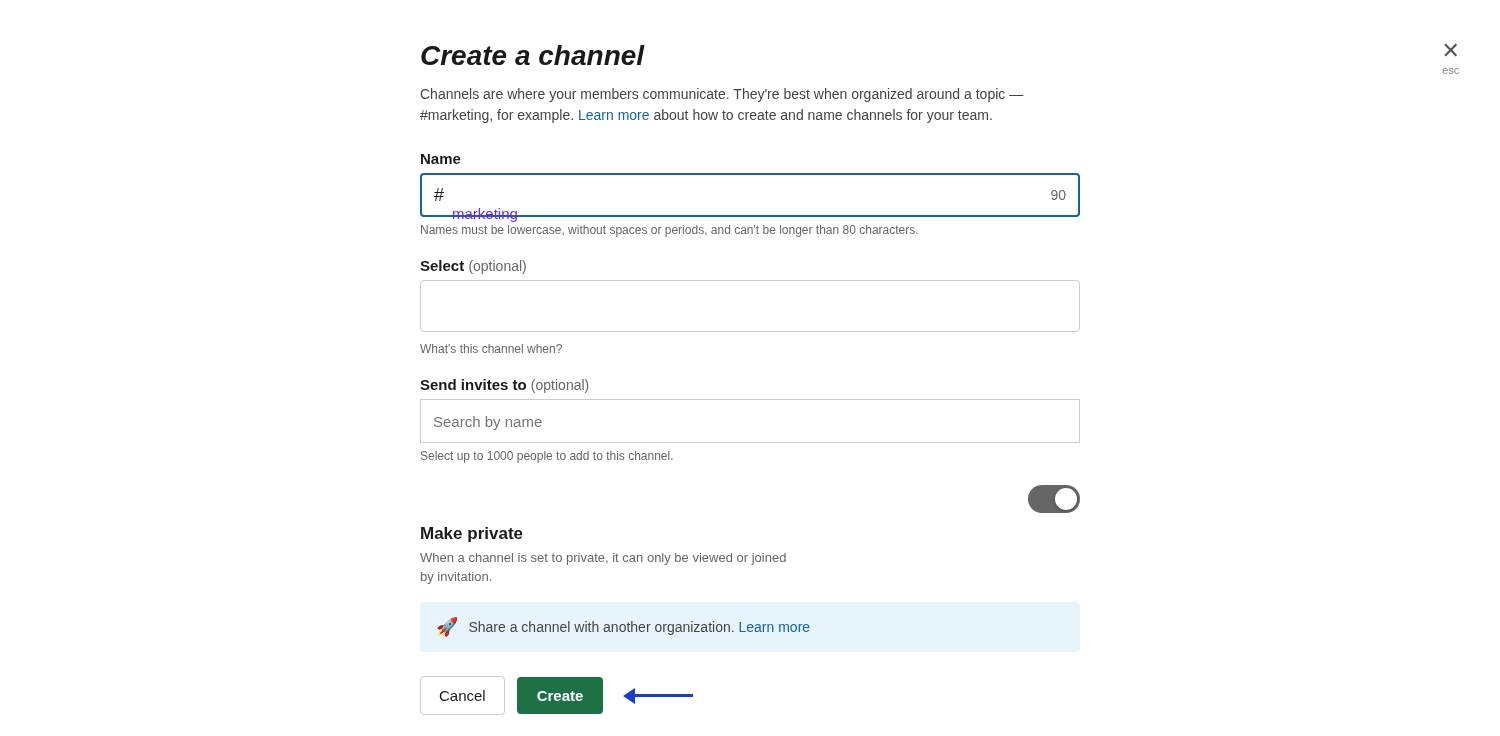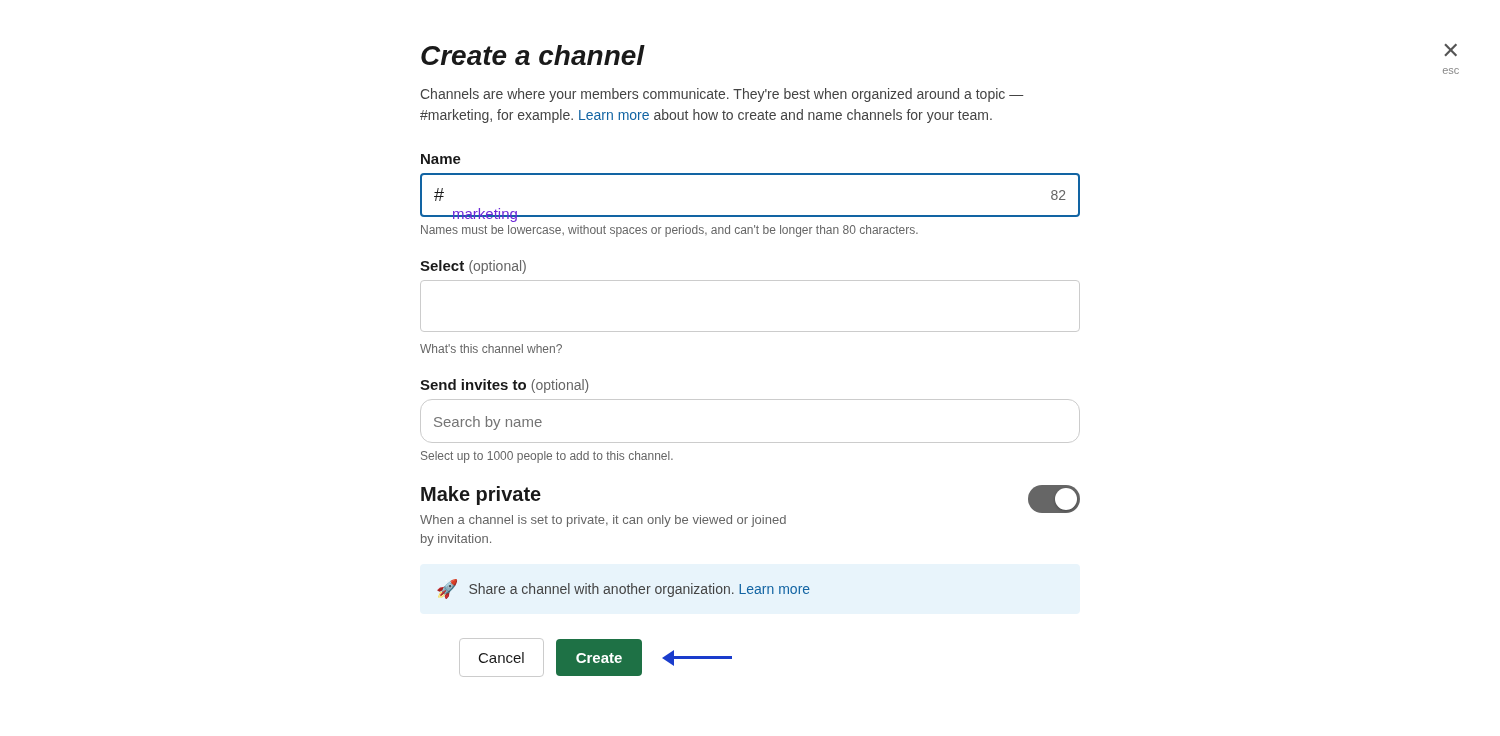--- a/index.html
+++ b/index.html
@@ -144,45 +144,46 @@
       font-size: 15px;
       color: #1a1a1a;
       outline: none;
       resize: none;
     }
 
     .search-input {
       width: 100%;
       height: 44px;
       border: 1px solid #ccc;
-      border-radius: 12px;
+      border-radius: 0;
       padding: 0 12px;
       font-size: 15px;
       color: #999;
       outline: none;
     }
 
     .make-private-row {
       display: flex;
       align-items: flex-start;
       justify-content: space-between;
       margin-bottom: 16px;
     }
 
     .make-private-text {
       flex: 1;
       padding-right: 20px;
     }
 
     .make-private-label {
-      font-size: 20px;
+      font-size: 17px;
       font-weight: 700;
       color: #1a1a1a;
       display: block;
       margin-bottom: 4px;
+      margin-top: 41px;
     }
 
     .make-private-desc {
       font-size: 13px;
       color: #666;
       line-height: 1.4;
     }
 
     .toggle-wrapper {
       flex-shrink: 0;
@@ -245,21 +246,20 @@
 
     .cancel-btn {
       padding: 10px 18px;
       border: 1px solid #ccc;
       border-radius: 4px;
       background: #fff;
       font-size: 15px;
       color: #1a1a1a;
       cursor: pointer;
       font-weight: 400;
-      margin-left: 39px;
     }
 
     .create-btn {
       padding: 10px 20px;
       border: none;
       border-radius: 4px;
       background: #1e7145;
       font-size: 15px;
       color: #fff;
       cursor: pointer;
@@ -303,21 +303,21 @@
 
     <p class="modal-description">
       <span>Channels are where your members communicate. They're best when organized around a topic — #marketing, for example. </span><a href="#">Learn more</a><span> about how to create and name channels for your team.</span>
     </p>
 
     <div class="form-group">
       <label class="form-label">Name</label>
       <div class="name-input-wrapper">
         <span class="hash-prefix">#</span>
         <input class="name-input" type="text" value="marketing" style="">
-        <span class="char-count">82</span>
+        <span class="char-count">90</span>
       </div>
       <p class="form-hint">Names must be lowercase, without spaces or periods, and can't be longer than 80 characters.</p>
     </div>
 
     <div class="form-group">
       <label class="form-label">
         <span>Select</span>
         <span class="form-label-optional"> <span>(optional)</span></span>
       </label>
       <textarea class="purpose-input" style=""></textarea>

